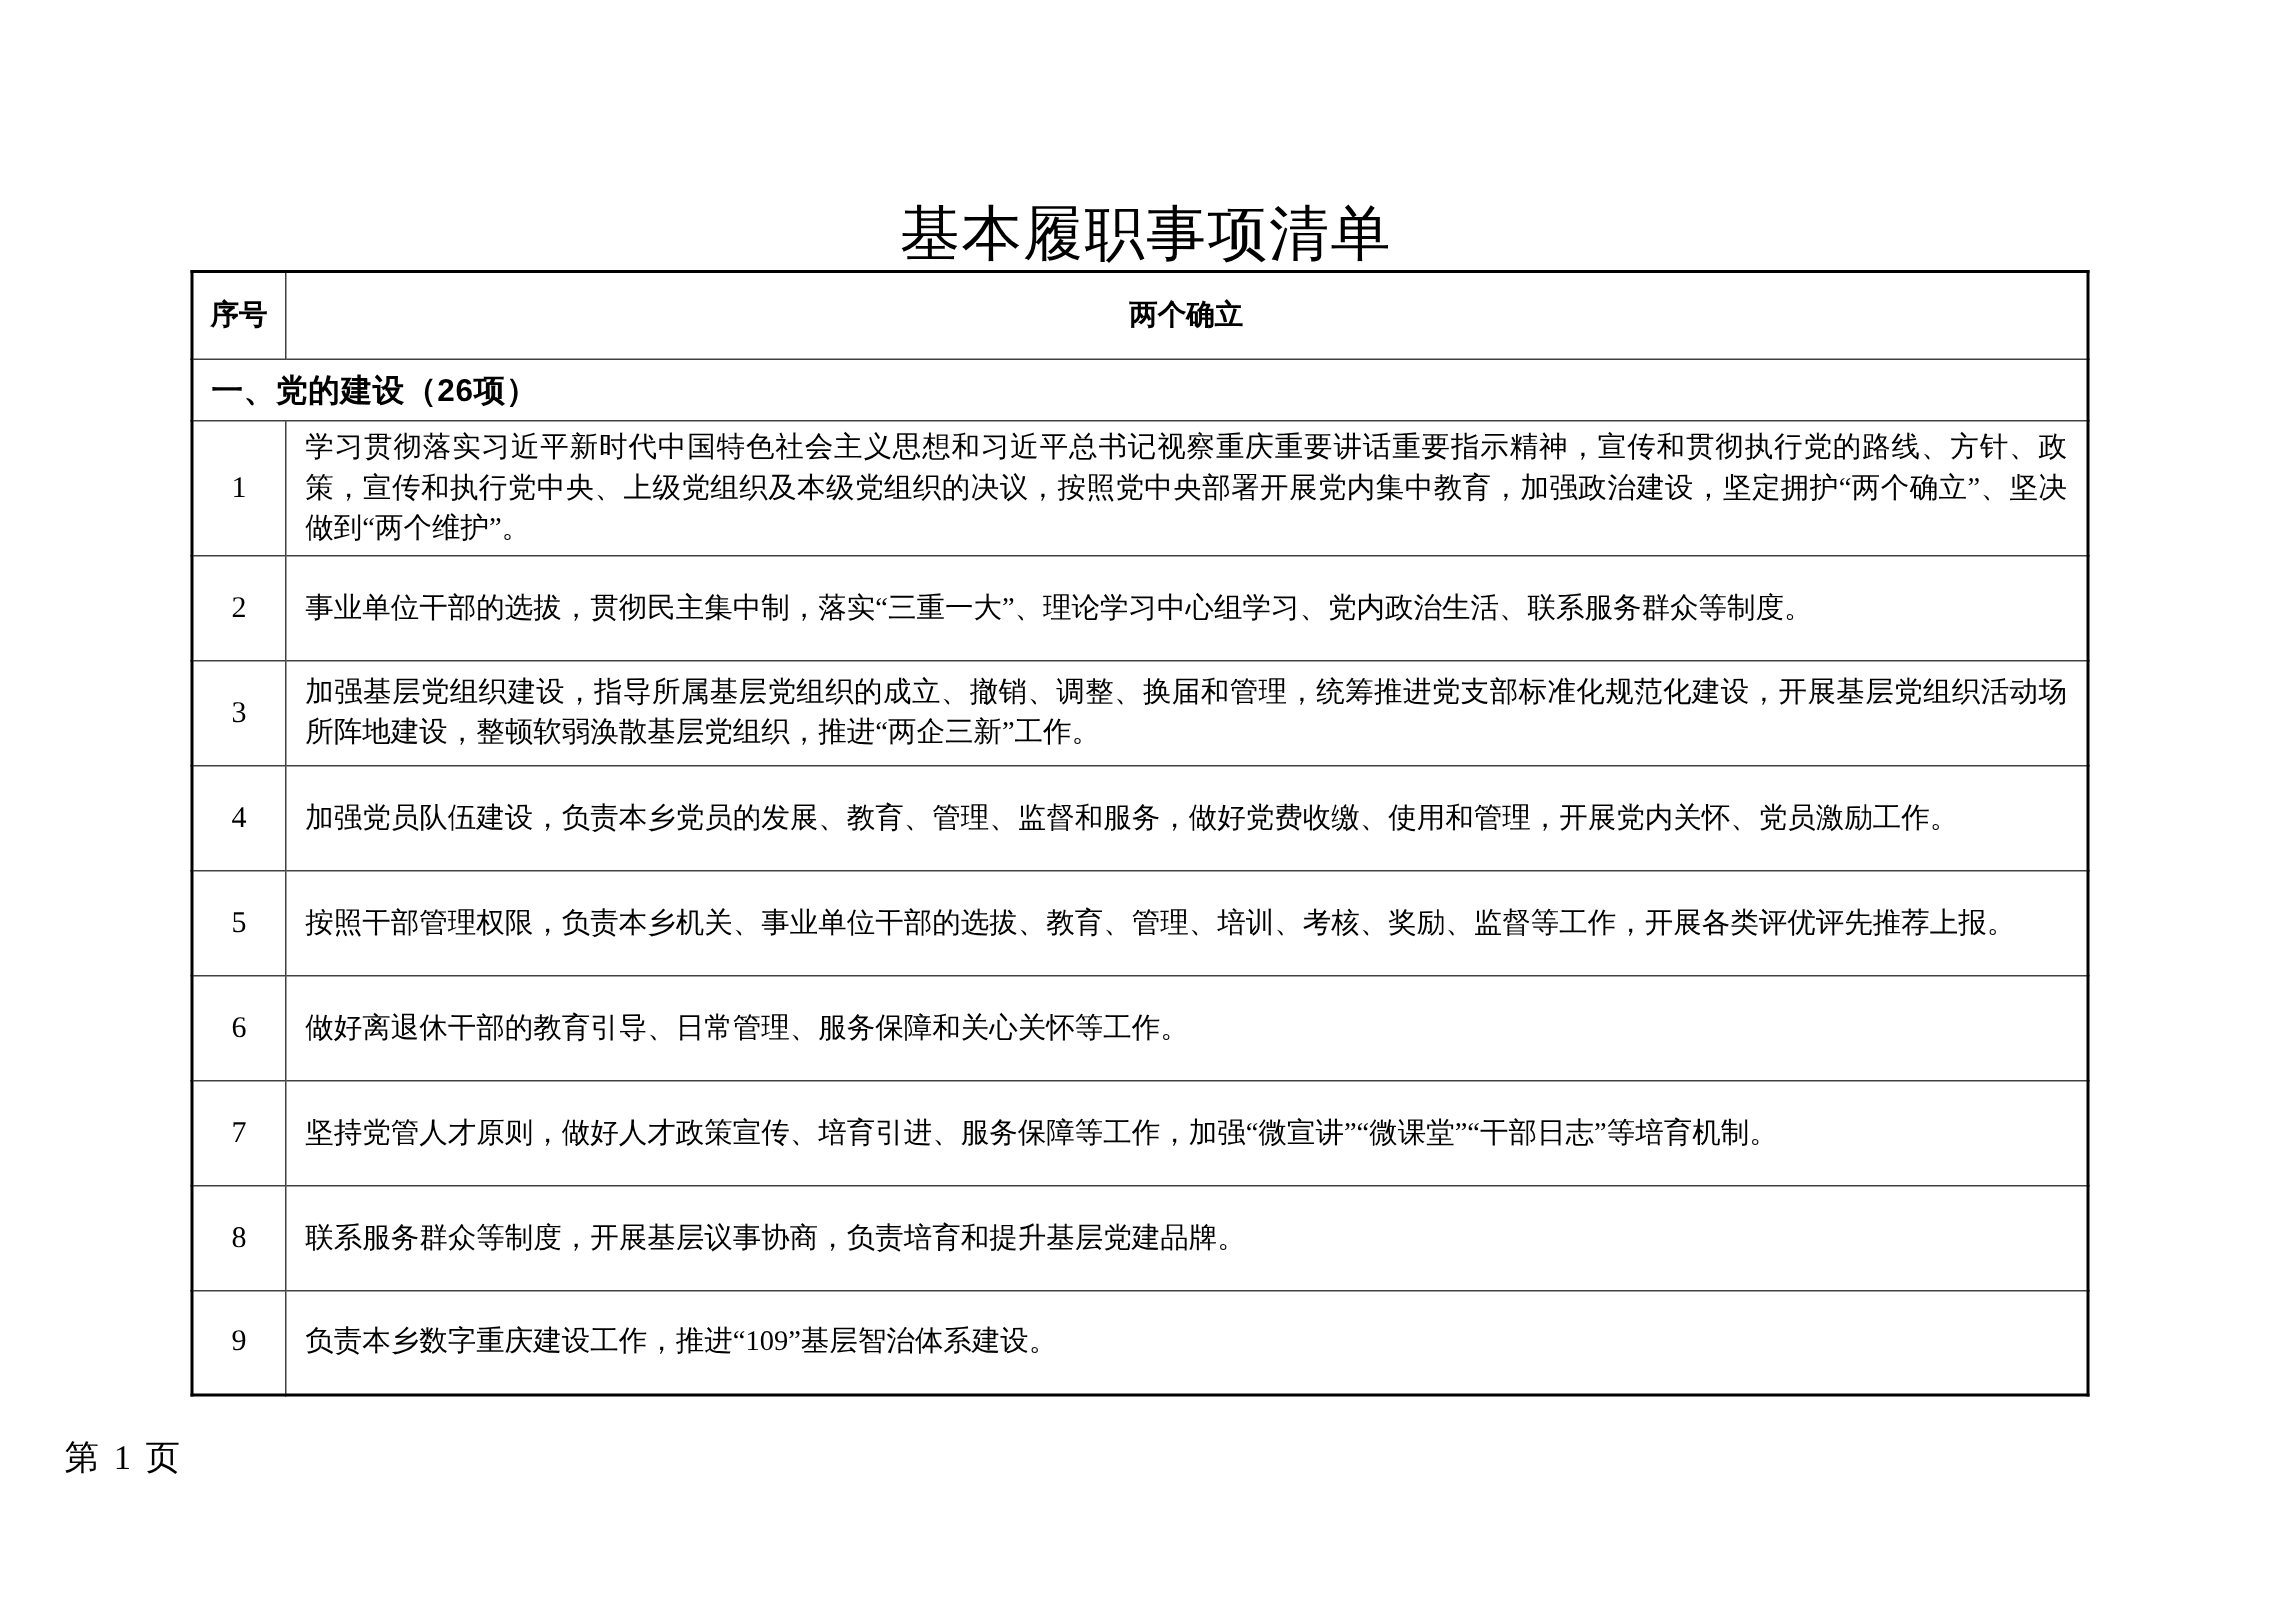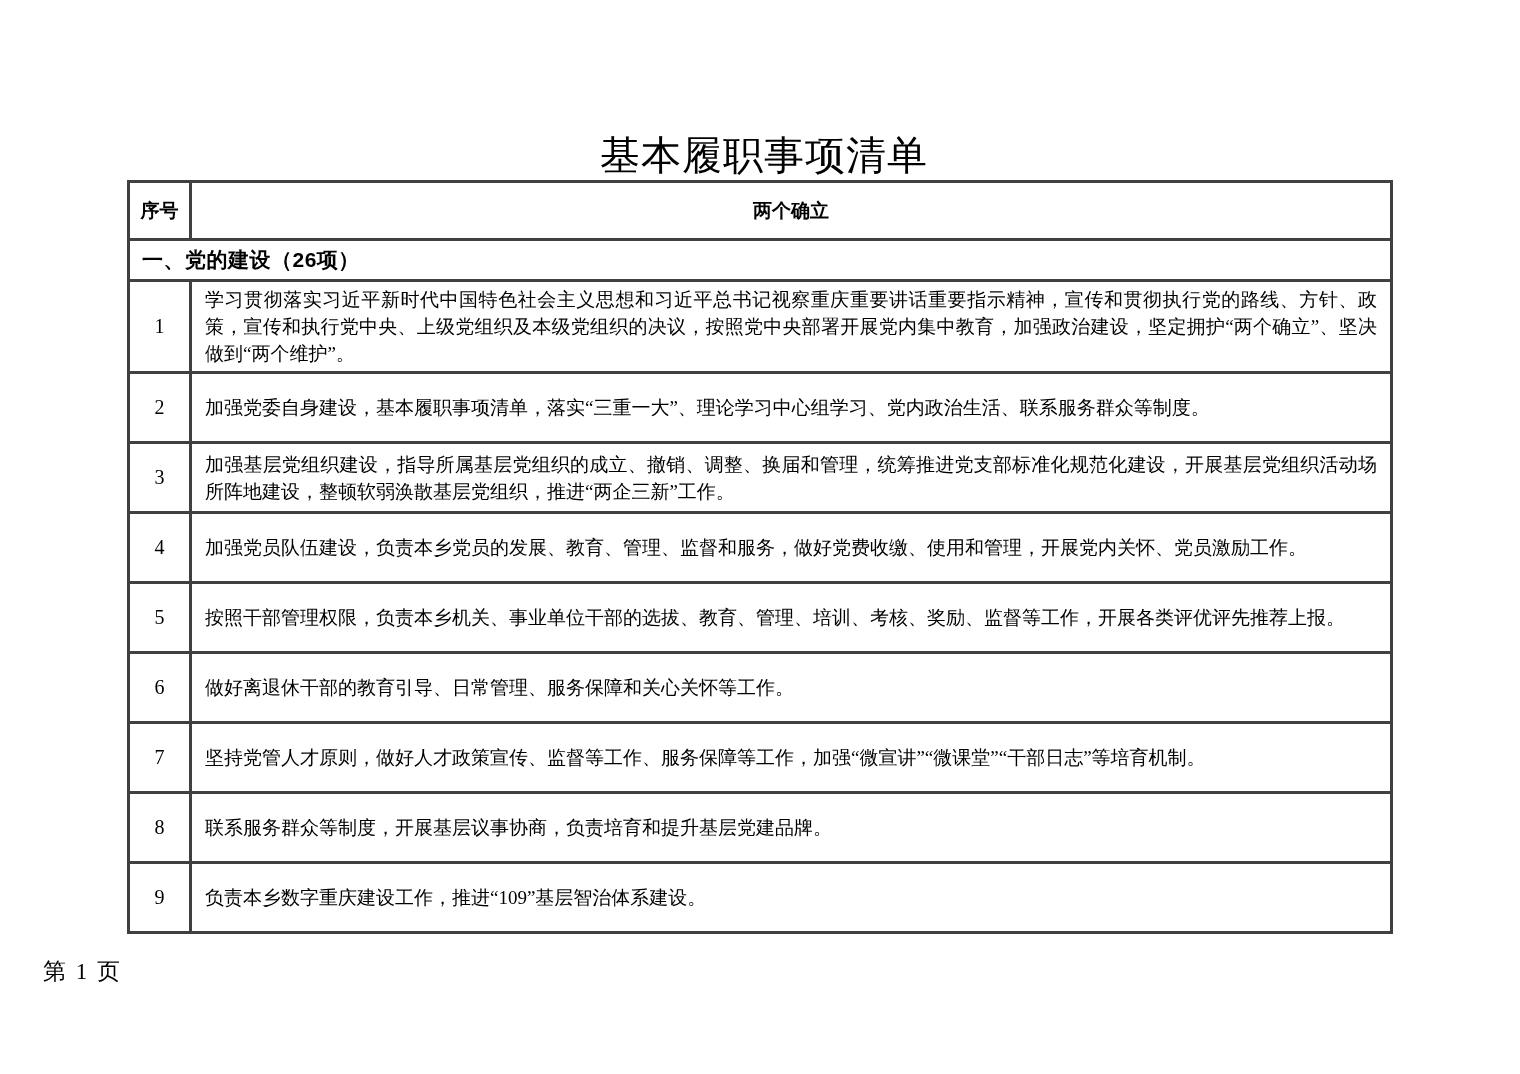--- a/index.html
+++ b/index.html
@@ -32,21 +32,21 @@
     position: absolute;
     left: 127px;
     top: 180px;
     width: 1266px;
     border-collapse: collapse;
     table-layout: fixed;
     border: 2px solid #000;
   }
   table.duty-table th,
   table.duty-table td {
-    border: 3px solid #404040;
+    border: 1px solid #404040;
     vertical-align: middle;
     overflow: hidden;
   }
   tr.head-row { height: 58px; }
   tr.head-row th {
     font-family: "Liberation Sans", "DejaVu Sans", sans-serif;
     font-weight: 700;
     font-size: 19px;
     text-align: center;
     padding: 0;
@@ -107,41 +107,41 @@
     <tr class="section-row">
       <td colspan="2">一、党的建设（26项）</td>
     </tr>
 
     <tr class="data-row row-tall">
       <td class="num-cell">1</td>
       <td class="text-cell">学习贯彻落实习近平新时代中国特色社会主义思想和习近平总书记视察重庆重要讲话重要指示精神，宣传和贯彻执行党的路线、方针、政策，宣传和执行党中央、上级党组织及本级党组织的决议，按照党中央部署开展党内集中教育，加强政治建设，坚定拥护“两个确立”、坚决做到“两个维护”。</td>
     </tr>
     <tr class="data-row">
       <td class="num-cell">2</td>
-      <td class="text-cell">加强党委自身建设，基本履职事项清单，落实“三重一大”、理论学习中心组学习、党内政治生活、联系服务群众等制度。</td>
+      <td class="text-cell">事业单位干部的选拔，贯彻民主集中制，落实“三重一大”、理论学习中心组学习、党内政治生活、联系服务群众等制度。</td>
     </tr>
     <tr class="data-row">
       <td class="num-cell">3</td>
       <td class="text-cell">加强基层党组织建设，指导所属基层党组织的成立、撤销、调整、换届和管理，统筹推进党支部标准化规范化建设，开展基层党组织活动场所阵地建设，整顿软弱涣散基层党组织，推进“两企三新”工作。</td>
     </tr>
     <tr class="data-row">
       <td class="num-cell">4</td>
       <td class="text-cell">加强党员队伍建设，负责本乡党员的发展、教育、管理、监督和服务，做好党费收缴、使用和管理，开展党内关怀、党员激励工作。</td>
     </tr>
     <tr class="data-row">
       <td class="num-cell">5</td>
       <td class="text-cell">按照干部管理权限，负责本乡机关、事业单位干部的选拔、教育、管理、培训、考核、奖励、监督等工作，开展各类评优评先推荐上报。</td>
     </tr>
     <tr class="data-row">
       <td class="num-cell">6</td>
       <td class="text-cell">做好离退休干部的教育引导、日常管理、服务保障和关心关怀等工作。</td>
     </tr>
     <tr class="data-row">
       <td class="num-cell">7</td>
-      <td class="text-cell">坚持党管人才原则，做好人才政策宣传、监督等工作、服务保障等工作，加强“微宣讲”“微课堂”“干部日志”等培育机制。</td>
+      <td class="text-cell">坚持党管人才原则，做好人才政策宣传、培育引进、服务保障等工作，加强“微宣讲”“微课堂”“干部日志”等培育机制。</td>
     </tr>
     <tr class="data-row">
       <td class="num-cell">8</td>
       <td class="text-cell">联系服务群众等制度，开展基层议事协商，负责培育和提升基层党建品牌。</td>
     </tr>
     <tr class="data-row">
       <td class="num-cell">9</td>
       <td class="text-cell">负责本乡数字重庆建设工作，推进“109”基层智治体系建设。</td>
     </tr>
   </tbody>

